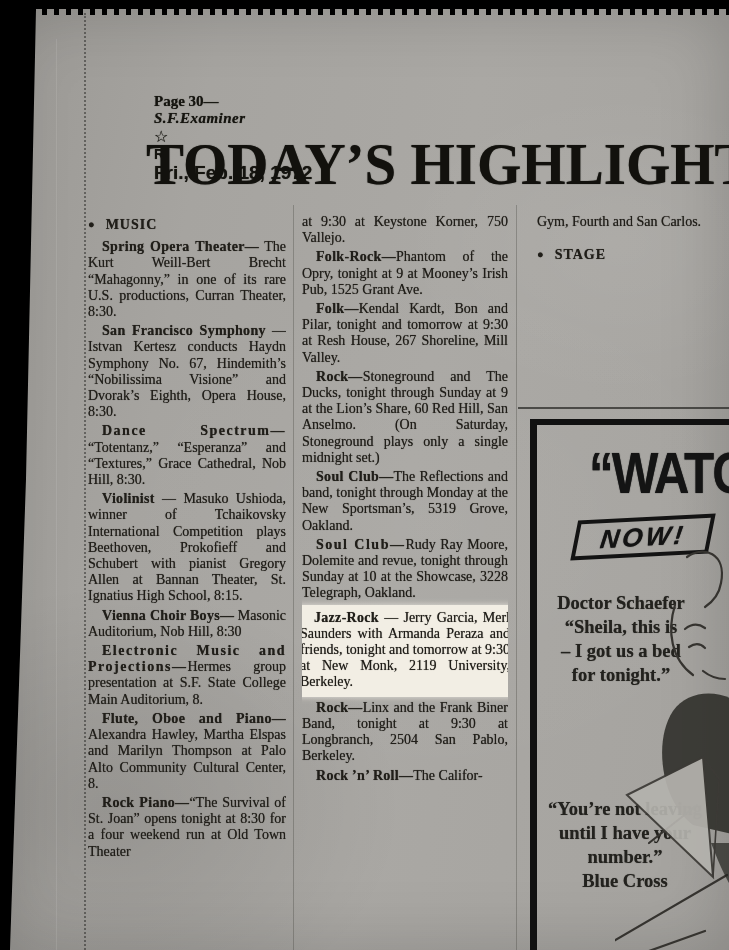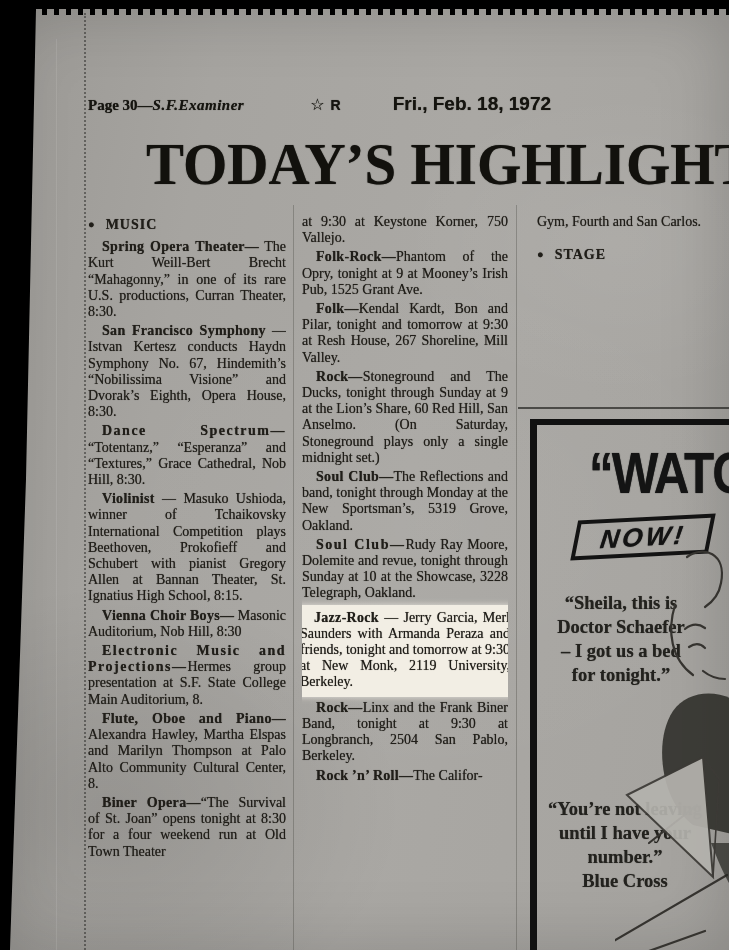--- a/index.html
+++ b/index.html
@@ -21,21 +21,21 @@
     background:repeating-linear-gradient(90deg,#000 0 5px,transparent 5px 12px);}
   .fold-line{position:absolute;left:84px;top:4px;bottom:0;width:0;border-left:2px dotted rgba(25,25,22,.45);}
   .crease{position:absolute;left:56px;top:30px;bottom:0;width:1px;background:rgba(255,255,255,.10);}
   .colrule{position:absolute;top:196px;bottom:0;width:0;border-left:1px solid rgba(55,55,50,.30);}
   .colrule.r1{left:293px;}
   .colrule.r2{left:516px;}
 
   
   .hdr{position:absolute;left:88px;top:84px;width:560px;display:flex;align-items:baseline;
     font-size:15px;font-weight:bold;color:#15140f;white-space:nowrap;
-    text-shadow:0 0 .8px rgba(20,20,15,.8);}
+    text-shadow:0 0 .8px rgba(20,20,15,.8);flex-direction:column;}
   .hdr .mast{font-style:italic;letter-spacing:.5px;}
   .hdr .star{margin-left:66px;font-weight:normal;font-size:16px;}
   .hdr .edition{margin-left:6px;font-family:"Liberation Sans",sans-serif;font-size:14px;}
   .hdr .date{margin-left:52px;font-family:"Liberation Sans",sans-serif;font-size:19px;}
 
   .headline{position:absolute;left:146px;top:122px;width:575px;
     font-size:57px;font-weight:bold;color:#12110d;letter-spacing:0px;
     font-family:"Liberation Serif",serif;transform:scaleY(1.04);
     text-shadow:0 0 1px rgba(25,25,20,.7);white-space:nowrap;}
 
@@ -101,21 +101,21 @@
 
   <div class="col col1">
     <p class="sec"><span class="bullet">●</span><span>MUSIC</span></p>
     <p><b>Spring Opera Theater—</b> <span>The Kurt Weill-Bert Brecht “Mahagonny,” in one of its rare U.S. productions, Curran Theater, 8:30.</span></p>
     <p><b>San Francisco Symphony</b> <span>— Istvan Kertesz conducts Haydn Symphony No. 67, Hindemith’s “Nobilissima Visione” and Dvorak’s Eighth, Opera House, 8:30.</span></p>
     <p><b class="ls2">Dance Spectrum—</b> <span>“Totentanz,” “Esperanza” and “Textures,” Grace Cathedral, Nob Hill, 8:30.</span></p>
     <p><b>Violinist</b> <span>— Masuko Ushioda, winner of Tchaikovsky International Competition plays Beethoven, Prokofieff and Schubert with pianist Gregory Allen at Bannan Theater, St. Ignatius High School, 8:15.</span></p>
     <p><b>Vienna Choir Boys—</b> <span>Masonic Auditorium, Nob Hill, 8:30</span></p>
     <p><b class="ls2">Electronic Music and Projections—</b><span>Hermes group presentation at S.F. State College Main Auditorium, 8.</span></p>
     <p><b>Flute, Oboe and Piano—</b> <span>Alexandra Hawley, Martha Elspas and Marilyn Thompson at Palo Alto Community Cultural Center, 8.</span></p>
-    <p><b>Biner Opera—</b><span>“The Survival of St. Joan” opens tonight at 8:30 for a four weekend run at Old Town Theater</span></p>
+    <p><b>Rock Piano—</b><span>“The Survival of St. Joan” opens tonight at 8:30 for a four weekend run at Old Town Theater</span></p>
   </div>
 
   <div class="col col2">
     <p class="cont">at 9:30 at Keystone Korner, 750 Vallejo.</p>
     <p><b>Folk-Rock—</b><span>Phantom of the Opry, tonight at 9 at Mooney’s Irish Pub, 1525 Grant Ave.</span></p>
     <p><b>Folk—</b><span>Kendal Kardt, Bon and Pilar, tonight and tomorrow at 9:30 at Resh House, 267 Shoreline, Mill Valley.</span></p>
     <p><b>Rock—</b><span>Stoneground and The Ducks, tonight through Sunday at 9 at the Lion’s Share, 60 Red Hill, San Anselmo. (On Saturday, Stoneground plays only a single midnight set.)</span></p>
     <p><b>Soul Club—</b><span>The Reflections and band, tonight through Monday at the New Sportsman’s, 5319 Grove, Oakland.</span></p>
     <p><b class="ls2">Soul Club—</b><span>Rudy Ray Moore, Dolemite and revue, tonight through Sunday at 10 at the Showcase, 3228 Telegraph, Oakland.</span></p>
     <p class="hl"><b>Jazz-Rock</b> <span>— Jerry Garcia, Merl Saunders with Armanda Peraza and friends, tonight and tomorrow at 9:30 at New Monk, 2119 University, Berkeley.</span></p>
@@ -129,22 +129,22 @@
   </div>
 
   <div class="ad-rule"></div>
 
   <div class="ad">
     <div class="ad-watch">“WATCH</div>
     <div class="ad-now">
         <span>NOW!</span>
       </div>
     <div class="ad-quote ad-q1">
+      <div>Doctor Schaefer</div>
       <div>“Sheila, this is</div>
-      <div>Doctor Schaefer</div>
       <div>– I got us a bed</div>
       <div>for tonight.”</div>
     </div>
     <div class="ad-quote ad-q2">
       <div>“You’re not leaving</div>
       <div>until I have your</div>
       <div>number.”</div>
       <div>Blue Cross</div>
     </div>
     <svg class="ad-art" viewBox="0 0 121 422" xmlns="http://www.w3.org/2000/svg">

